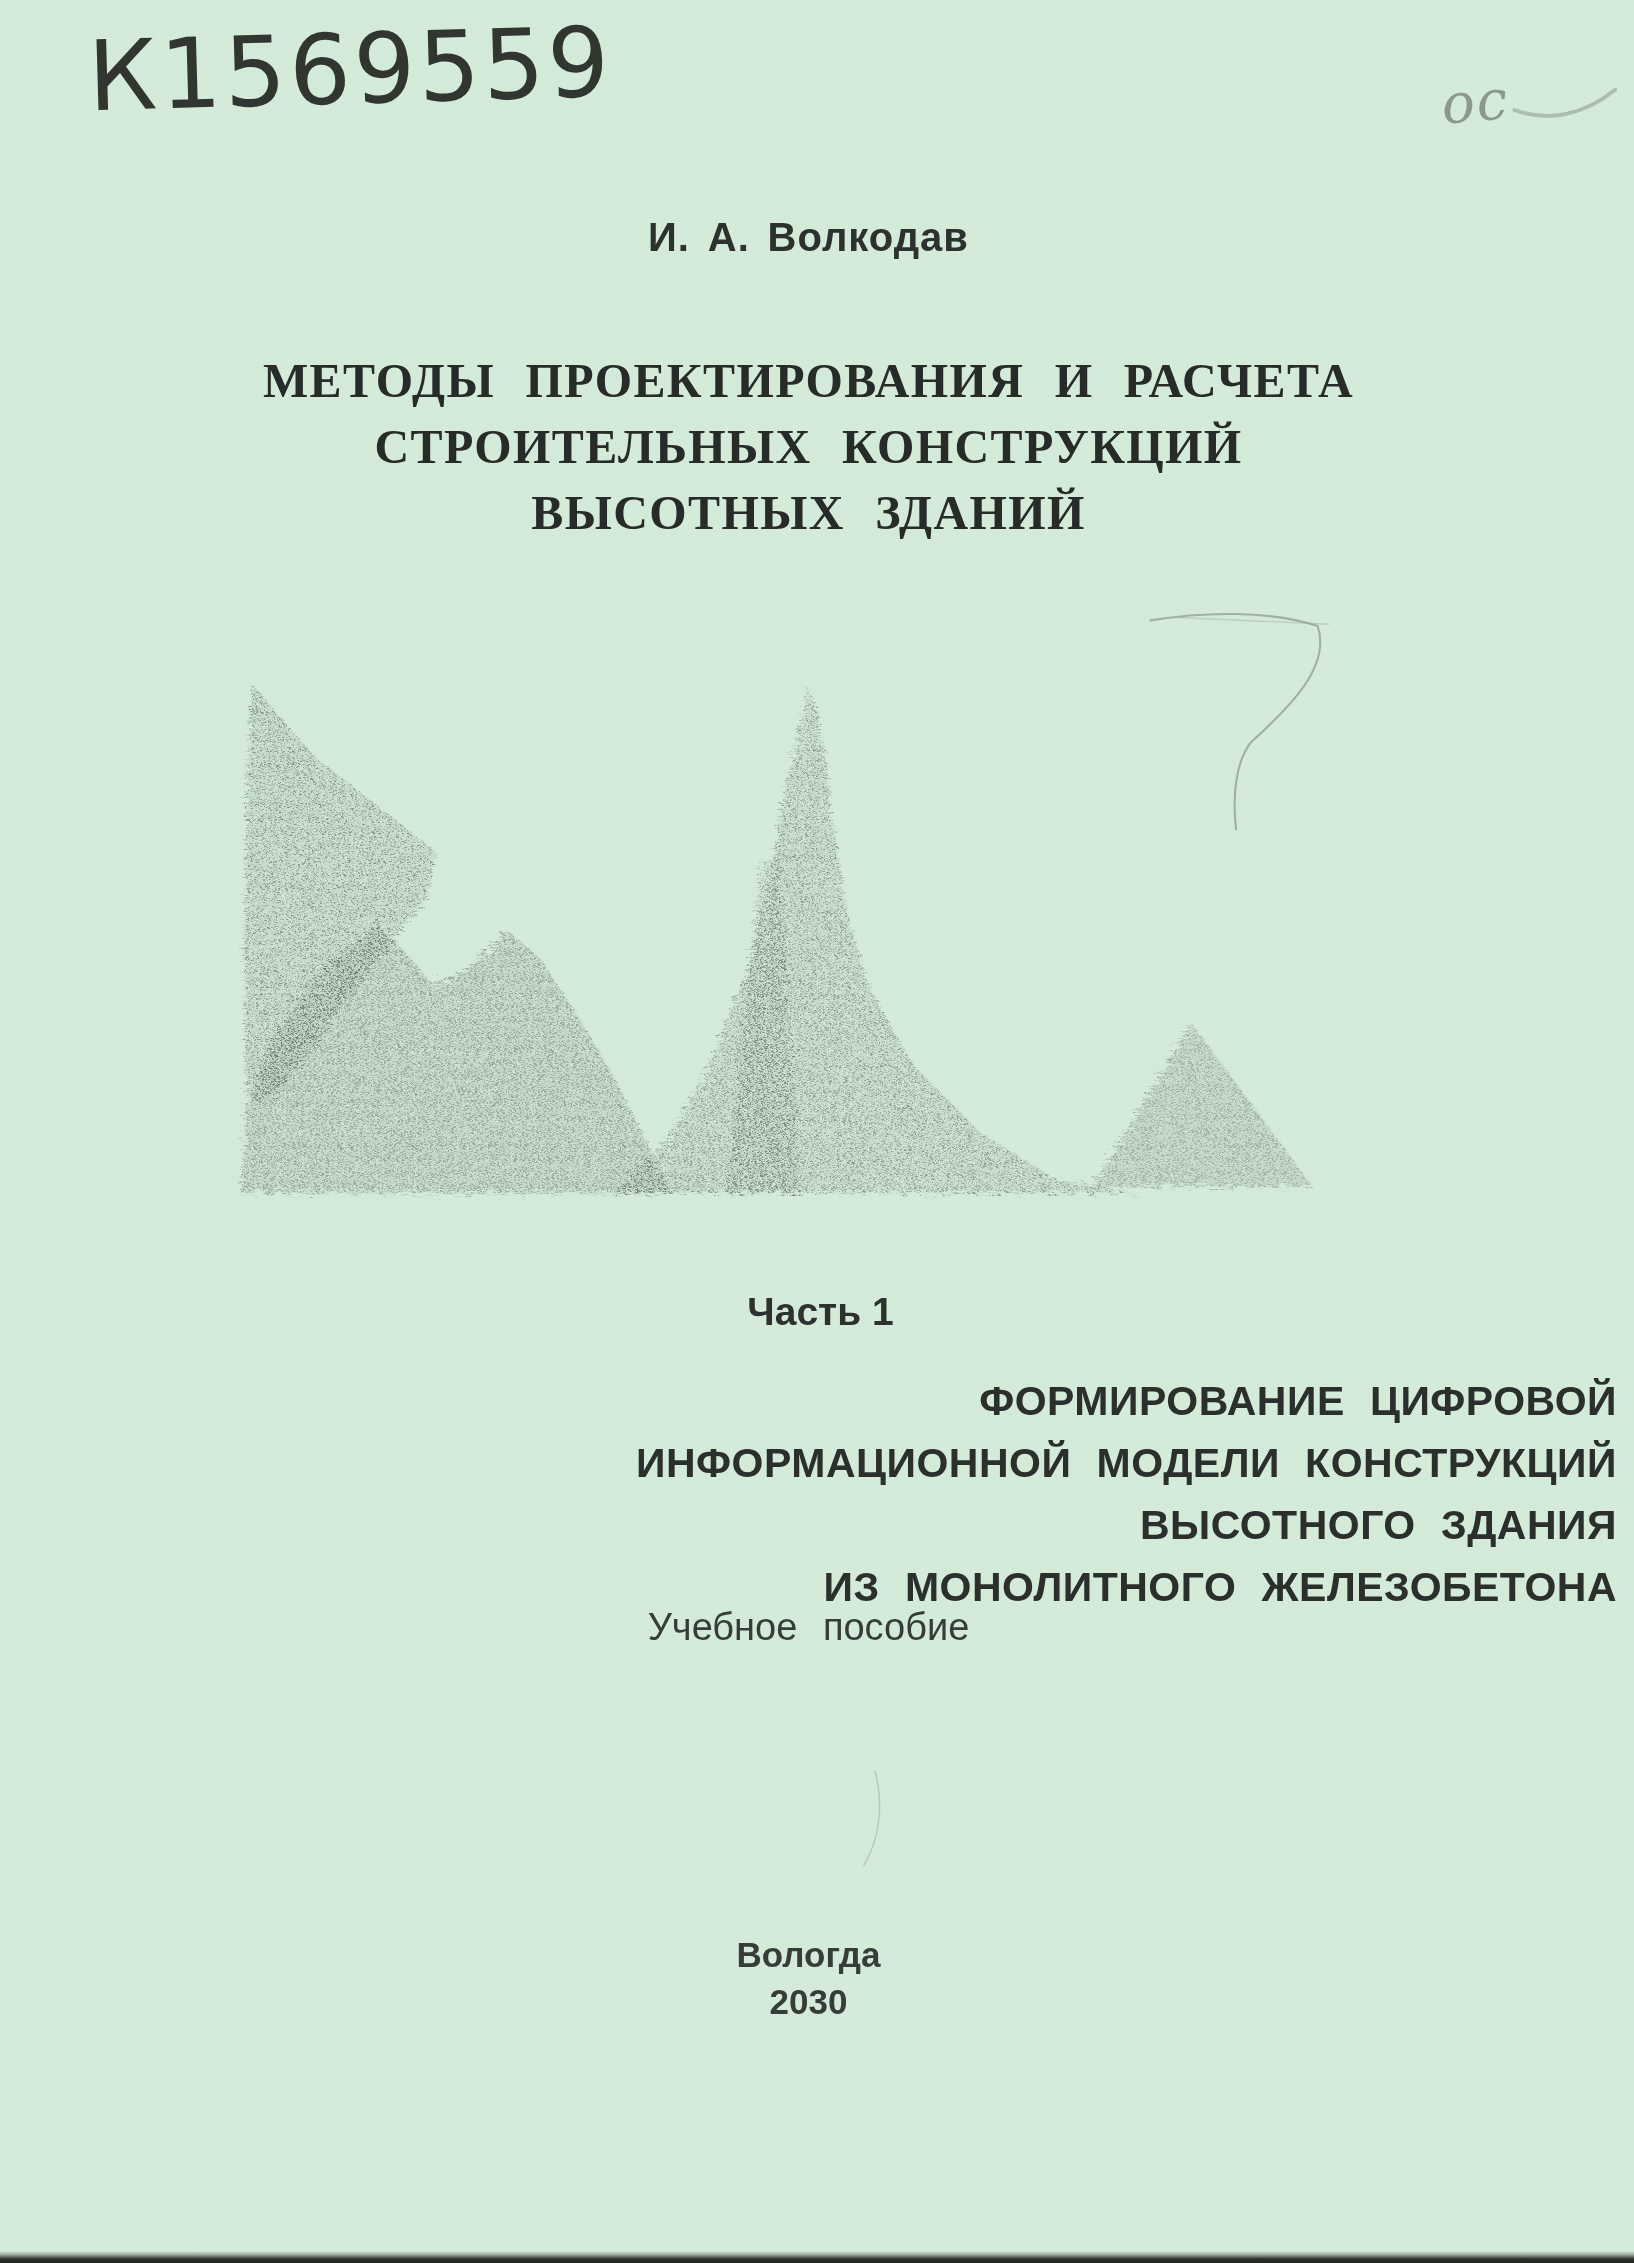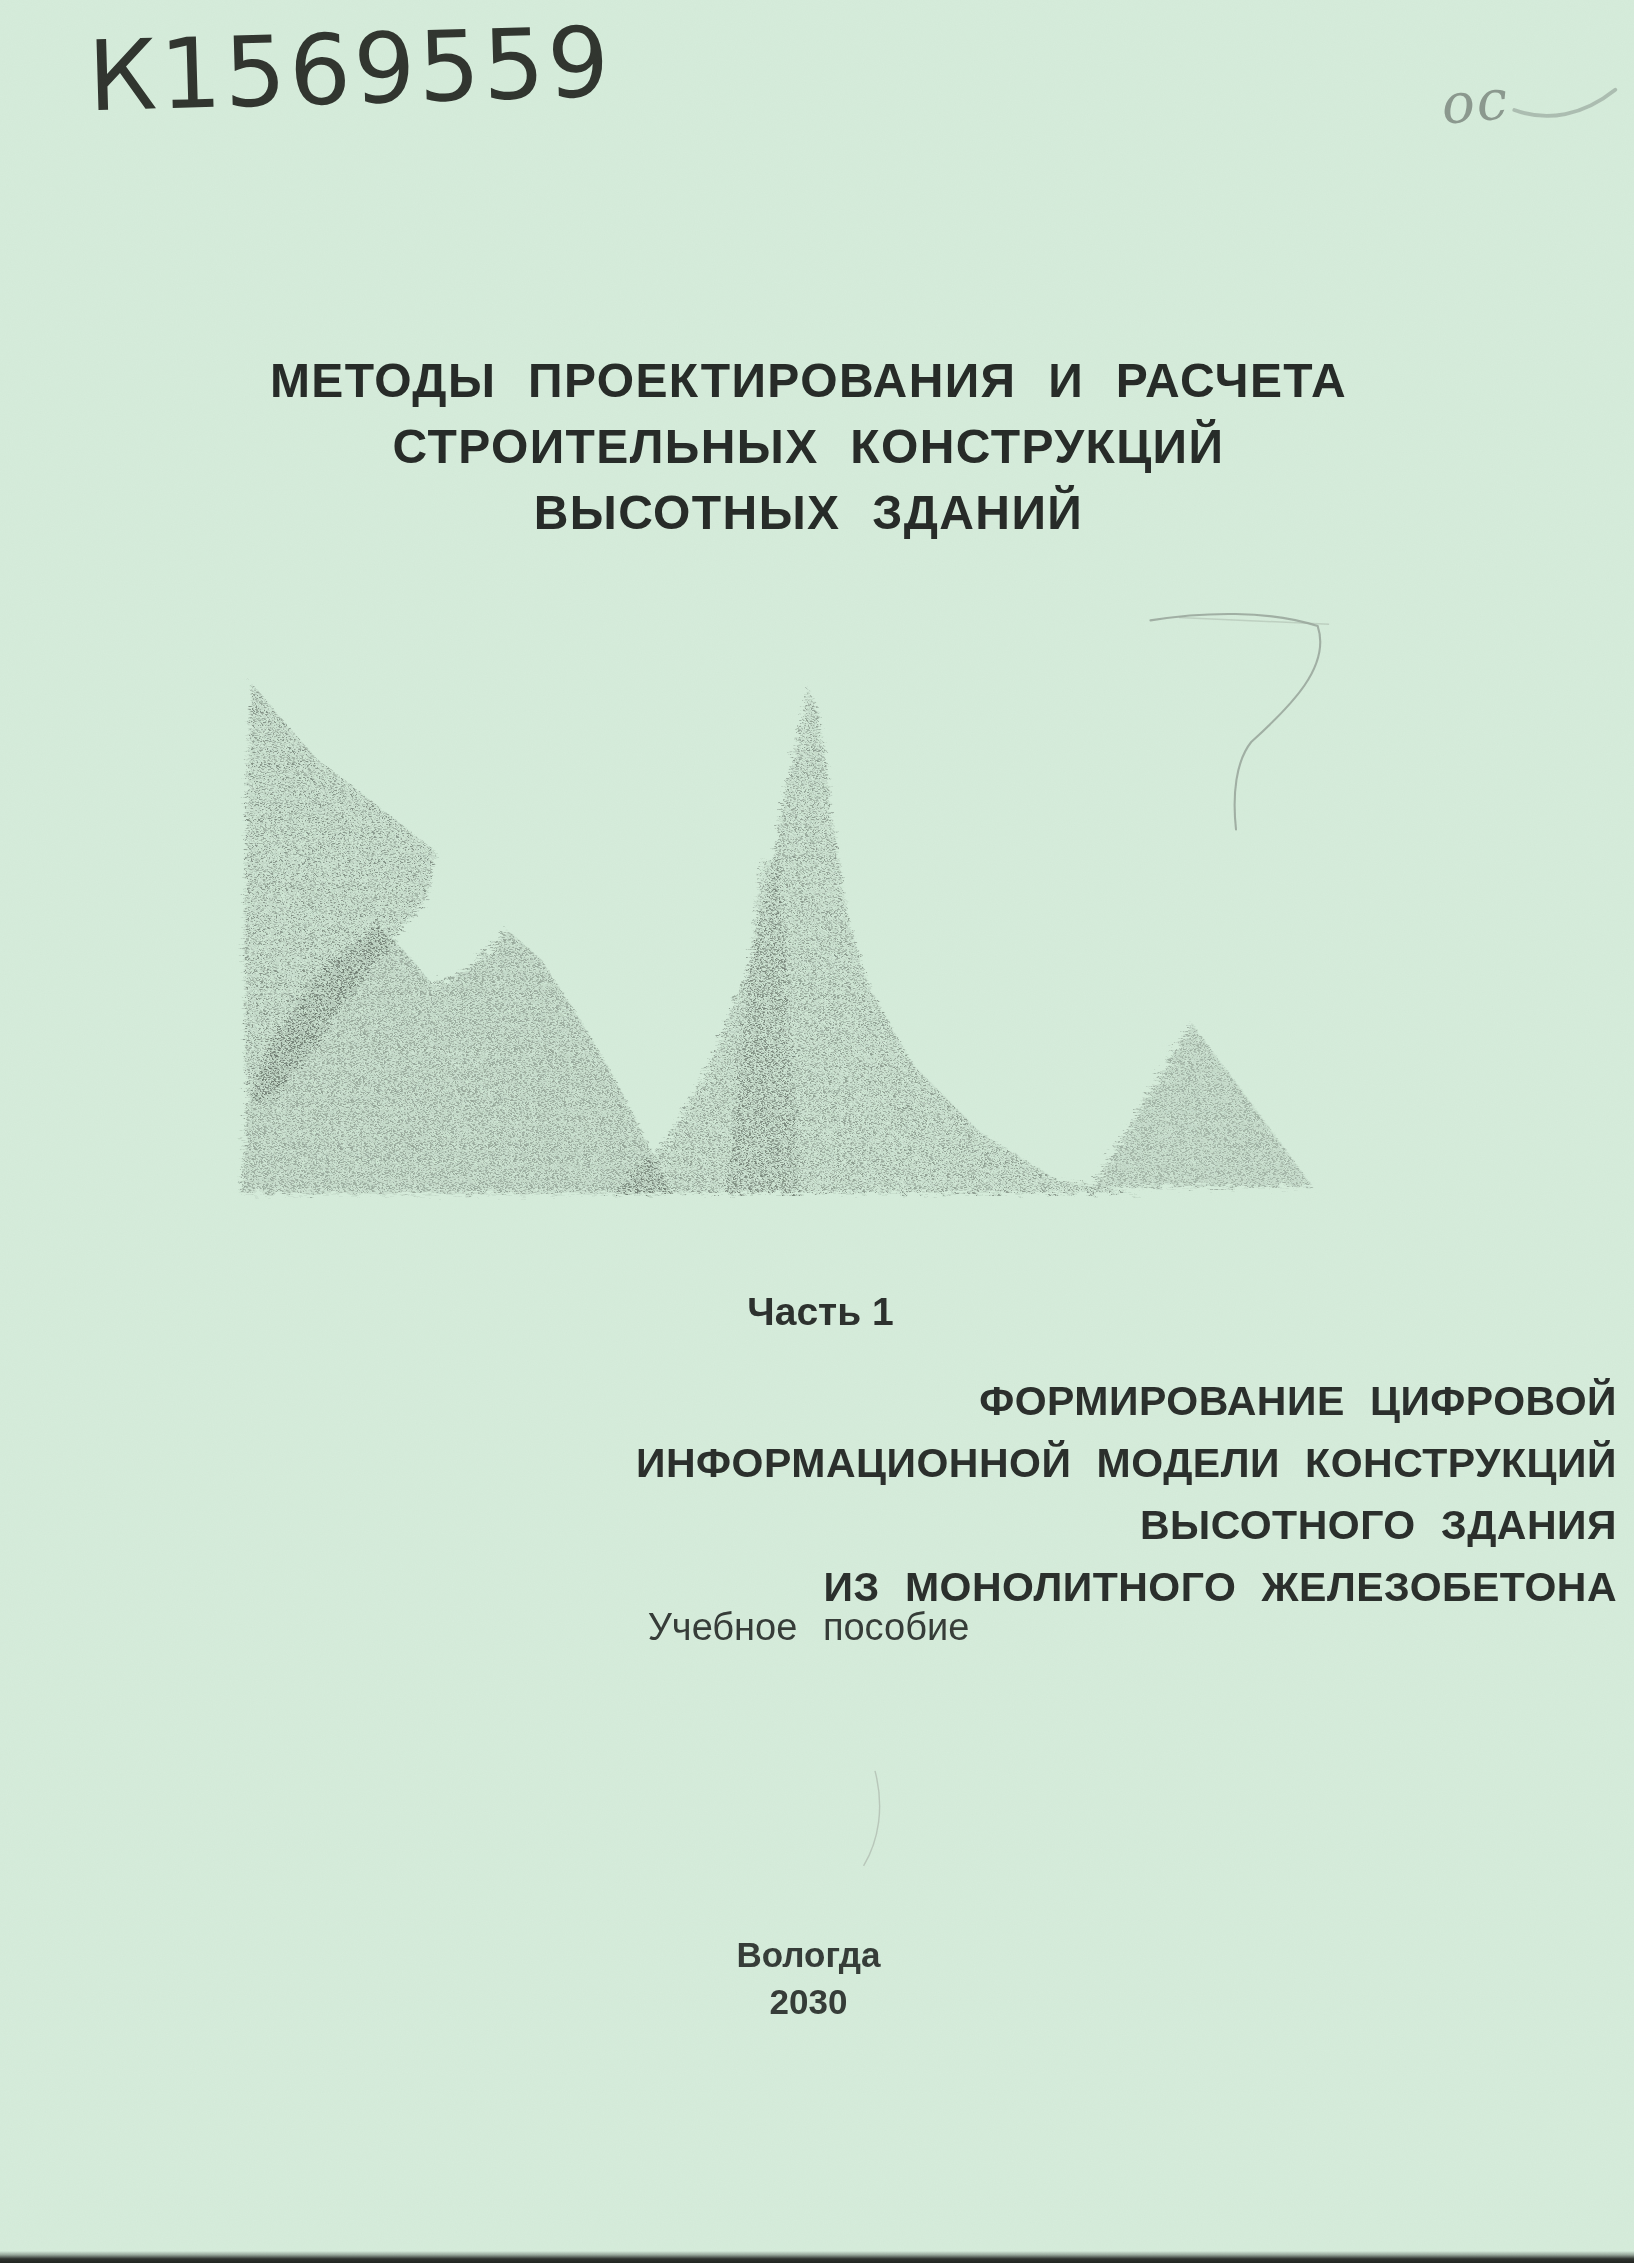--- a/index.html
+++ b/index.html
@@ -43,21 +43,21 @@
     color: #2d312e;
   }
   .title {
     top: 348px;
     font-size: 48px;
     font-weight: 700;
     letter-spacing: 1.4px;
     word-spacing: 17px;
     color: #272b28;
   }
-  .title .line { line-height: 66px; }
+  .title .line { line-height: 66px; font-family: Liberation Serif, serif; }
   .part-label {
     top: 1290px;
     font-size: 39px;
     font-weight: 600;
     color: #2d312e;
     padding-left: 24px;
   }
   .subtitle {
     top: 1370px;
     font-size: 41px;
@@ -110,20 +110,21 @@
 
   <div class="accession">К1569559</div>
 
   <svg class="pencil-note" width="219" height="109" viewBox="0 0 230 115">
     <g transform="rotate(-5 70 70)">
       <text x="22" y="78">ос</text>
       <path d="M 98 70 C 132 86, 170 82, 206 58" fill="none" stroke="#8c998f" stroke-width="4" stroke-linecap="round" opacity=".55"></path>
     </g>
   </svg>
 
+  <div class="centered author">И. А. Волкодав</div>
 
   <div class="centered title">
     <div class="line">МЕТОДЫ ПРОЕКТИРОВАНИЯ И РАСЧЕТА</div>
     <div class="line">СТРОИТЕЛЬНЫХ КОНСТРУКЦИЙ</div>
     <div class="line">ВЫСОТНЫХ ЗДАНИЙ</div>
   </div>
 
   <svg class="skyline" width="1132" height="552" viewBox="230 695 1190 580" role="img">
     <defs>
       <pattern id="dith" width="6" height="3.4" patternUnits="userSpaceOnUse">

